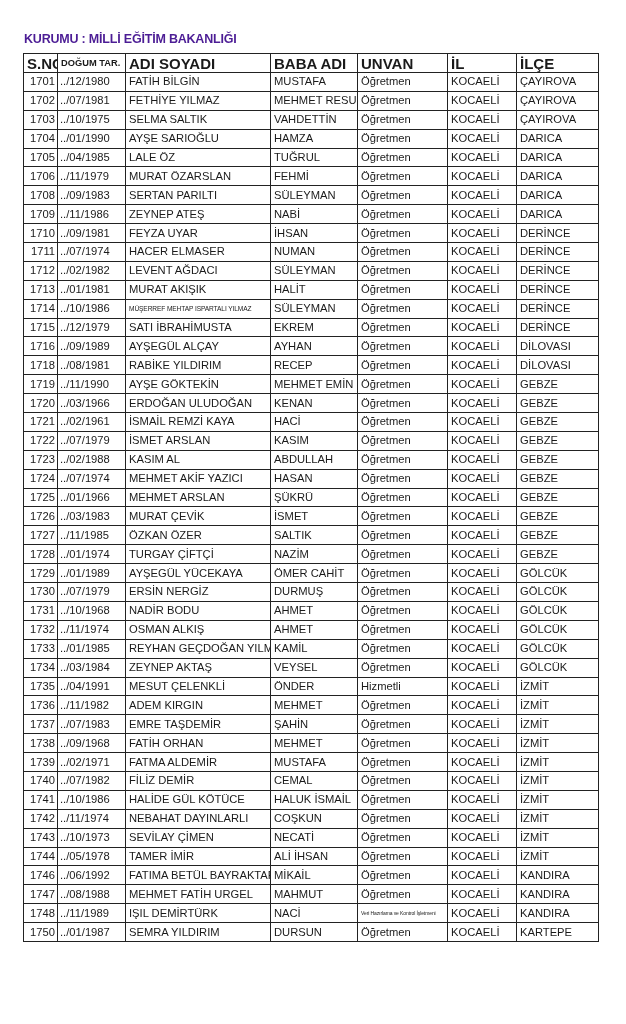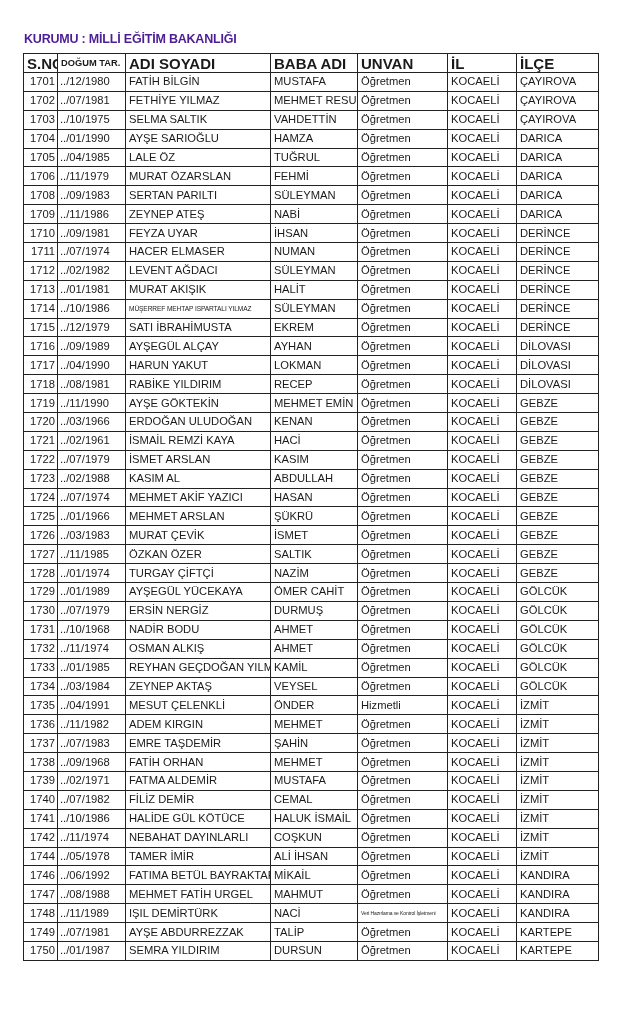--- a/index.html
+++ b/index.html
@@ -218,29 +218,20 @@
       <tr>
         <td class="sno">1716</td>
         <td class="dob">../09/1989</td>
         <td class="name">AYŞEGÜL ALÇAY</td>
         <td class="father">AYHAN</td>
         <td class="title">Öğretmen</td>
         <td class="il">KOCAELİ</td>
         <td class="ilce">DİLOVASI</td>
       </tr>
       <tr>
-        <td class="sno">1717</td>
-        <td class="dob">../04/1990</td>
-        <td class="name">HARUN YAKUT</td>
-        <td class="father">LOKMAN</td>
-        <td class="title">Öğretmen</td>
-        <td class="il">KOCAELİ</td>
-        <td class="ilce">DİLOVASI</td>
-      </tr>
-      <tr>
         <td class="sno">1718</td>
         <td class="dob">../08/1981</td>
         <td class="name">RABİKE YILDIRIM</td>
         <td class="father">RECEP</td>
         <td class="title">Öğretmen</td>
         <td class="il">KOCAELİ</td>
         <td class="ilce">DİLOVASI</td>
       </tr>
       <tr>
         <td class="sno">1719</td>
@@ -452,20 +443,29 @@
       <tr>
         <td class="sno">1742</td>
         <td class="dob">../11/1974</td>
         <td class="name">NEBAHAT DAYINLARLI</td>
         <td class="father">COŞKUN</td>
         <td class="title">Öğretmen</td>
         <td class="il">KOCAELİ</td>
         <td class="ilce">İZMİT</td>
       </tr>
       <tr>
+        <td class="sno">1743</td>
+        <td class="dob">../10/1973</td>
+        <td class="name">SEVİLAY ÇİMEN</td>
+        <td class="father">NECATİ</td>
+        <td class="title">Öğretmen</td>
+        <td class="il">KOCAELİ</td>
+        <td class="ilce">İZMİT</td>
+      </tr>
+      <tr>
         <td class="sno">1744</td>
         <td class="dob">../05/1978</td>
         <td class="name">TAMER İMİR</td>
         <td class="father">ALİ İHSAN</td>
         <td class="title">Öğretmen</td>
         <td class="il">KOCAELİ</td>
         <td class="ilce">İZMİT</td>
       </tr>
       <tr>
         <td class="sno">1746</td>
@@ -488,29 +488,20 @@
       <tr>
         <td class="sno">1748</td>
         <td class="dob">../11/1989</td>
         <td class="name">IŞIL DEMİRTÜRK</td>
         <td class="father">NACİ</td>
         <td class="title tiny">Veri Hazırlama ve Kontrol İşletmeni</td>
         <td class="il">KOCAELİ</td>
         <td class="ilce">KANDIRA</td>
       </tr>
       <tr>
-        <td class="sno">1749</td>
-        <td class="dob">../07/1981</td>
-        <td class="name">AYŞE ABDURREZZAK</td>
-        <td class="father">TALİP</td>
-        <td class="title">Öğretmen</td>
-        <td class="il">KOCAELİ</td>
-        <td class="ilce">KARTEPE</td>
-      </tr>
-      <tr>
         <td class="sno">1750</td>
         <td class="dob">../01/1987</td>
         <td class="name">SEMRA YILDIRIM</td>
         <td class="father">DURSUN</td>
         <td class="title">Öğretmen</td>
         <td class="il">KOCAELİ</td>
         <td class="ilce">KARTEPE</td>
       </tr>
     </tbody>
 </table>

